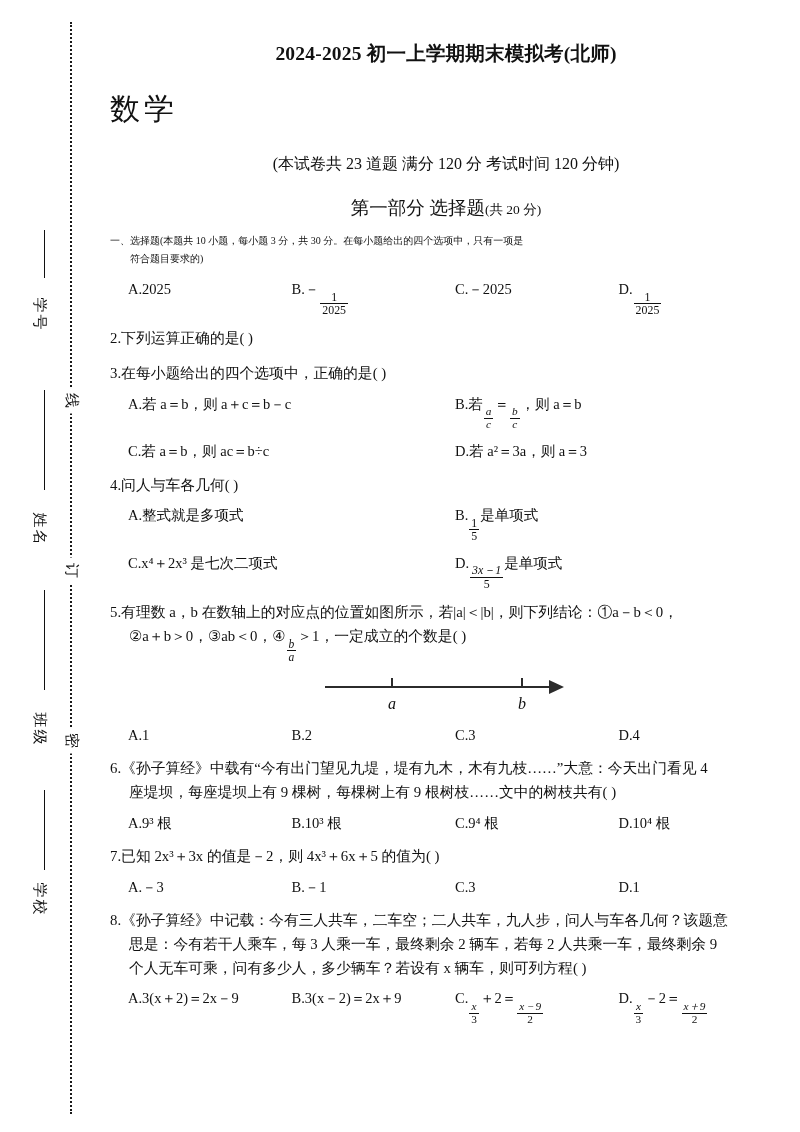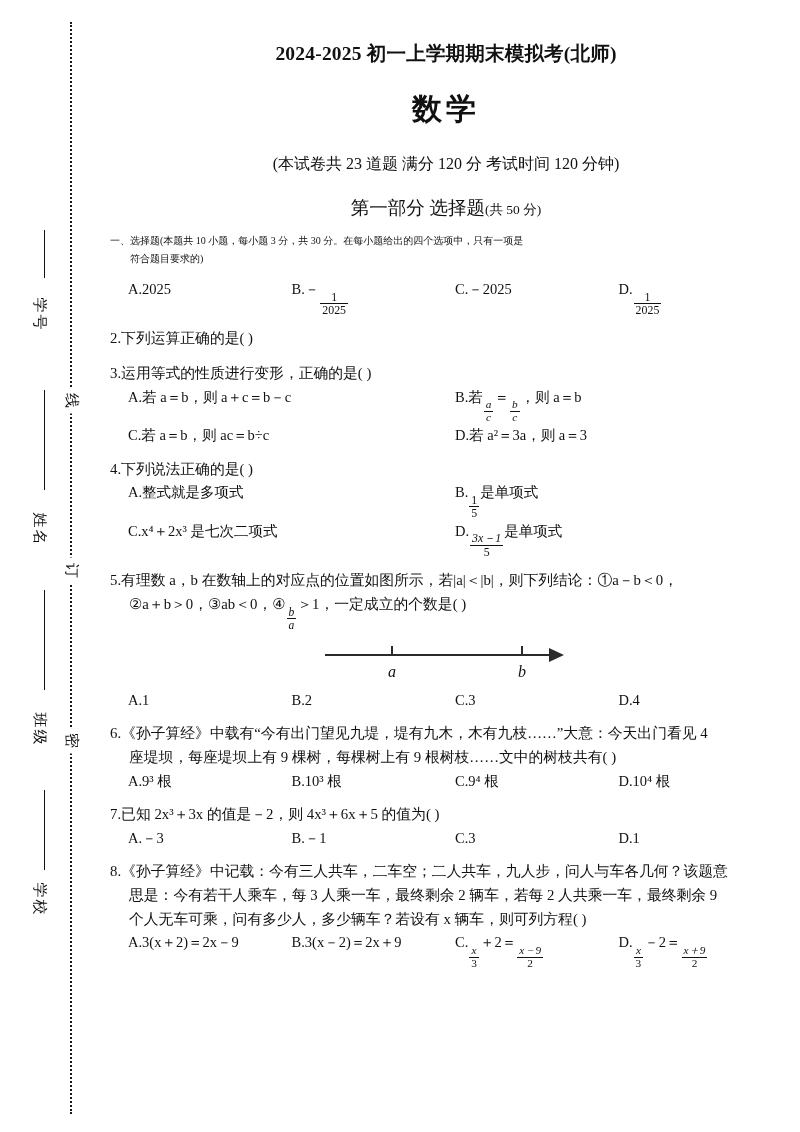--- a/index.html
+++ b/index.html
@@ -75,22 +75,22 @@
   }
 
   .doc-title {
     text-align: center;
     font-weight: bold;
     font-size: 19.5px;
     margin-top: 40px;
     letter-spacing: 0.2px;
   }
   .doc-subject {
-    text-align: center;
-    font-weight: bold;
+    text-align: left;
+    font-weight: normal;
     font-size: 30px;
     margin-top: 22px;
     letter-spacing: 4px;
   }
   .doc-meta {
     text-align: center;
     font-size: 16px;
     margin-top: 24px;
   }
   .part-head {
@@ -115,21 +115,23 @@
   .q {
     font-size: 14.8px;
     line-height: 1.6;
     margin-top: 11px;
   }
   .q-stem { text-align: justify; }
   .q-stem .cont { display:block; padding-left: 19px; }
 
   .opts {
     display: grid;
+    margin-top: 7px;
     padding-left: 18px;
+    row-gap: 9px;
   }
   .opts.cols4 { grid-template-columns: 1fr 1fr 1fr 1fr; }
   .opts.cols2 { grid-template-columns: 1fr 1fr; }
   .opt { font-size: 14.5px; line-height: 1.55; }
 
   
   .frac {
     display: inline-flex;
     flex-direction: column;
     vertical-align: -0.45em;
@@ -194,21 +196,21 @@
   <div class="seal-field" style="top:890px;">学校</div>
 </div>
 
 <div id="page">
 
   <div class="doc-title">2024-2025 初一上学期期末模拟考(北师)</div>
   <div class="doc-subject">数学</div>
   <div class="doc-meta">(本试卷共 23 道题  满分 120 分  考试时间 120 分钟)</div>
 
   <div class="part-head">
-    <span>第一部分  选择题</span><span class="small">(共 50 分)</span>
+    <span>第一部分  选择题</span><span class="small">(共 20 分)</span>
   </div>
 
   <div class="instr">
     <span>一、选择题(本题共 10 小题，每小题 3 分，共 30 分。在每小题给出的四个选项中，只有一项是</span>
     <span class="l2">符合题目要求的)</span>
   </div>
 
   <div class="q">
     <div class="opts cols4">
       <div class="opt">
@@ -233,41 +235,41 @@
   </div>
 
   <div class="q">
     <div class="q-stem">
       <span>2.</span><span>下列运算正确的是(        )</span>
     </div>
   </div>
 
   <div class="q">
     <div class="q-stem">
-      <span>3.</span><span>运用等式的性质进行变形，正确的是(        )</span>
+      <span>3.</span><span>在每小题给出的四个选项中，正确的是(        )</span>
     </div>
     <div class="opts cols2">
       <div class="opt">A.若 a＝b，则 a＋c＝b－c</div>
       <div class="opt">
         <span>B.若</span><span class="frac tight">
             <span class="num it">a</span>
             <span class="den it">c</span>
           </span><span>＝</span><span class="frac tight">
             <span class="num it">b</span>
             <span class="den it">c</span>
           </span><span>，则 a＝b</span>
       </div>
       <div class="opt">C.若 a＝b，则 ac＝b÷c</div>
       <div class="opt">D.若 a²＝3a，则 a＝3</div>
     </div>
   </div>
 
   <div class="q">
     <div class="q-stem">
-      <span>4.</span><span>下列说法正确的是(        )</span>
+      <span>4.</span><span>问人与车各几何(        )</span>
     </div>
     <div class="opts cols2">
       <div class="opt">A.整式就是多项式</div>
       <div class="opt">
         <span>B.</span><span class="frac">
             <span class="num">1</span>
             <span class="den">5</span>
           </span><span>是单项式</span>
       </div>
       <div class="opt">C.x⁴＋2x³ 是七次二项式</div>

